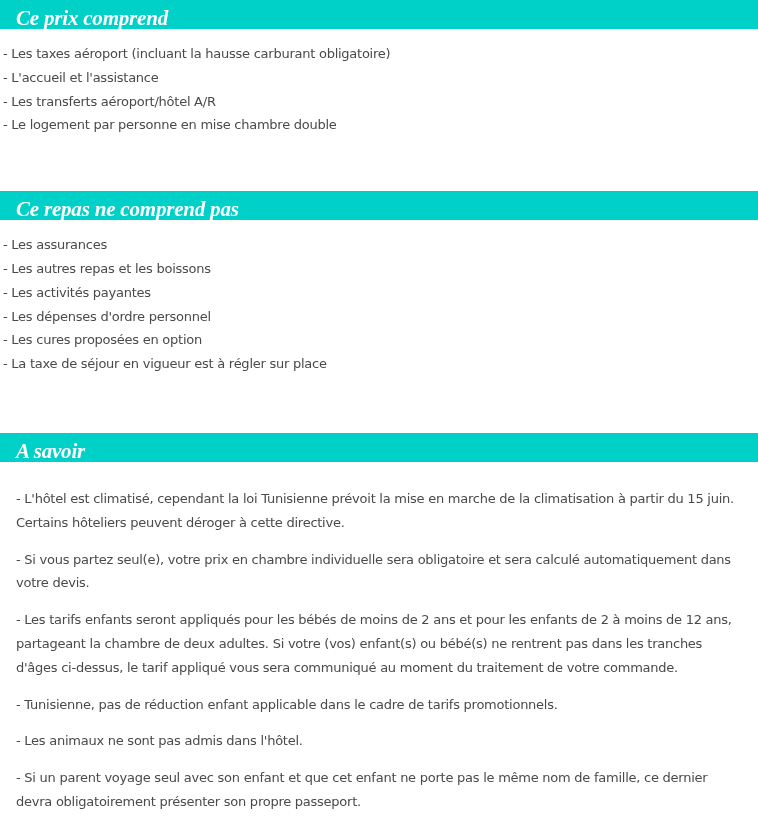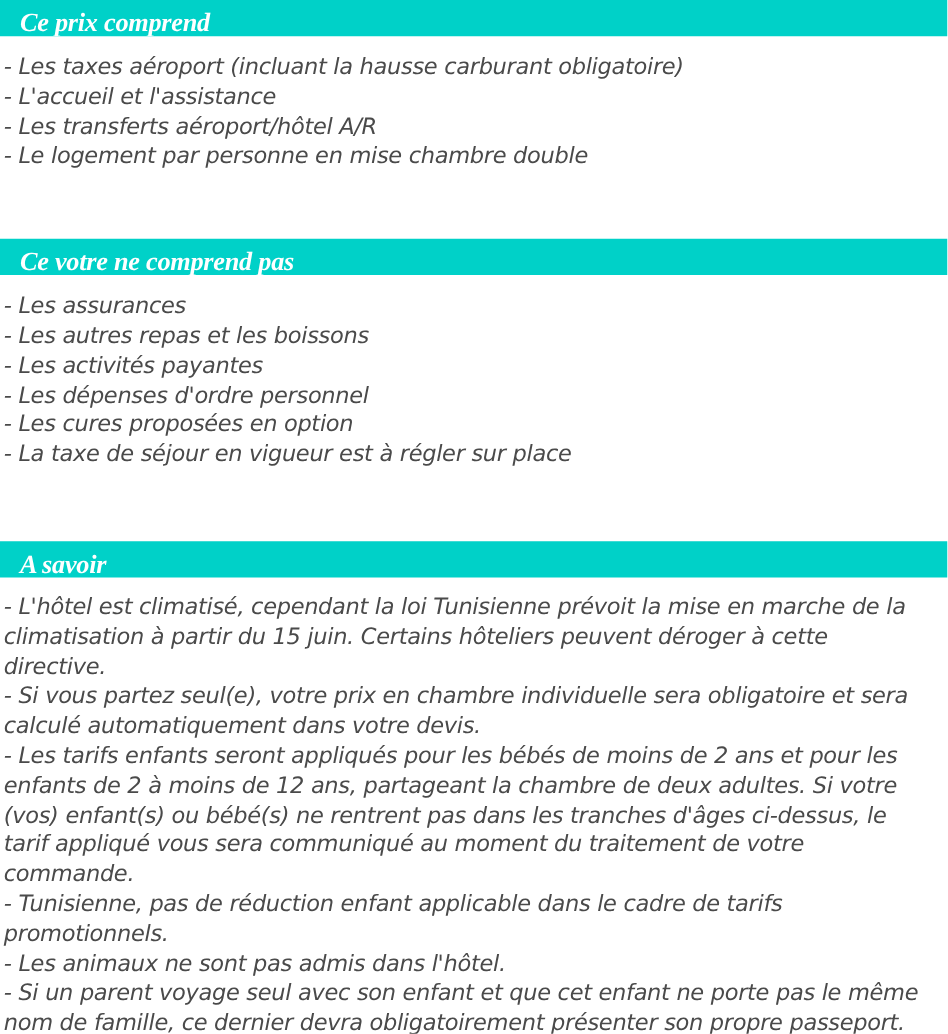--- a/index.html
+++ b/index.html
@@ -34,34 +34,33 @@
     line-height: 21px;
     letter-spacing: -0.2px;
     padding: 8px 0 0 16px;
     overflow: hidden;
   }
 
   
   .section-body {
     color: #4a4a4a;
     font-family: "DejaVu Sans", sans-serif;
-    font-style: italic;
-    font-size: 18px;
+    font-size: 13px;
     line-height: 23.8px;
     padding: 0 10px 0 3px;
     letter-spacing: -0.25px;
   }
 
   .list-line {
     white-space: nowrap;
     overflow: hidden;
   }
 
   .para {
-    margin: 0;
+    margin: 13px;
     text-align: left;
   }
 
   
   .gap-s1-top   { height: 13px; }
   .gap-s1-bot   { height: 54px; }
   .gap-s2-top   { height: 13px; }
   .gap-s2-bot   { height: 57px; }
   .gap-s3-top   { height: 12px; }
 </style>
@@ -76,21 +75,21 @@
 
   <div class="section-body">
     <div class="list-line">- Les taxes aéroport (incluant la hausse carburant obligatoire)</div>
     <div class="list-line">- L'accueil et l'assistance</div>
     <div class="list-line">- Les transferts aéroport/hôtel A/R</div>
     <div class="list-line">- Le logement par personne en mise chambre double</div>
   </div>
 
   <div class="gap-s1-bot"></div>
 
-  <div class="section-header">Ce votre ne comprend pas</div>
+  <div class="section-header">Ce repas ne comprend pas</div>
 
   <div class="gap-s2-top"></div>
 
   <div class="section-body">
     <div class="list-line">- Les assurances</div>
     <div class="list-line">- Les autres repas et les boissons</div>
     <div class="list-line">- Les activités payantes</div>
     <div class="list-line">- Les dépenses d'ordre personnel</div>
     <div class="list-line">- Les cures proposées en option</div>
     <div class="list-line">- La taxe de séjour en vigueur est à régler sur place</div>

